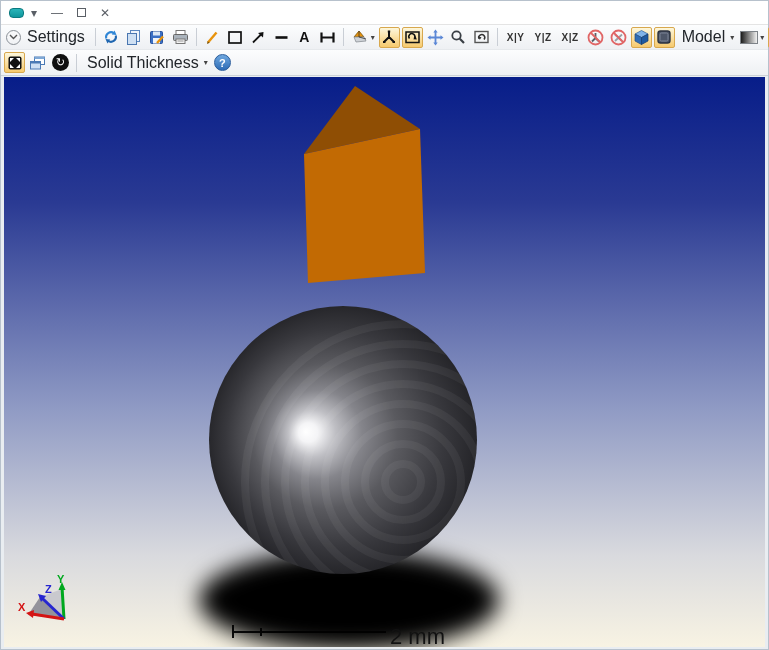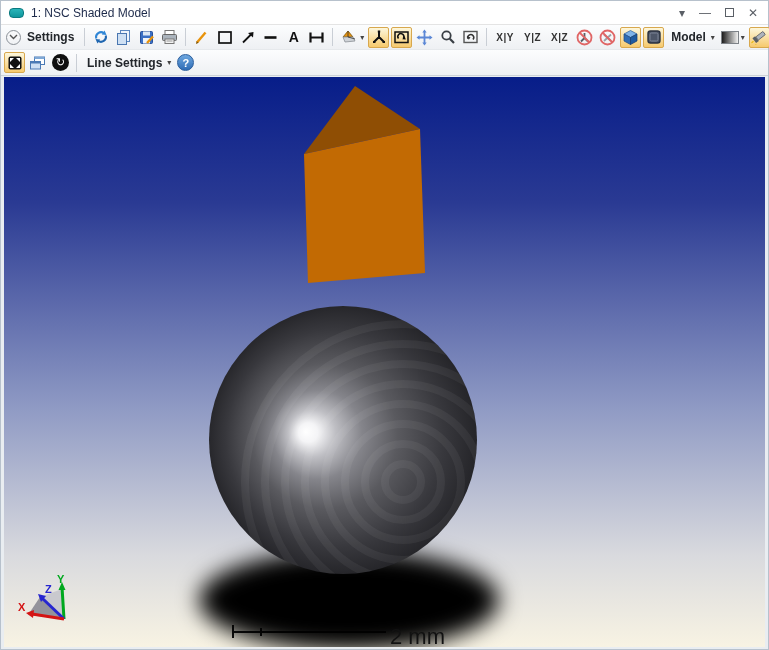--- a/index.html
+++ b/index.html
@@ -19,21 +19,21 @@
 
   
   .toolbar { display:flex; align-items:center; background:linear-gradient(#fcfdfe,#eef0f3);
              padding:0 3px; gap:2px; }
   .row1 { height:25px; border-bottom:1px solid #e6e9ec; }
   .row2 { height:26px; border-bottom:1px solid #ccd2d8; }
   .sep { width:1px; height:18px; background:#c9ced5; margin:0 3px; flex:0 0 auto; }
   .tb-btn { height:21px; min-width:21px; padding:0 1px; display:flex; align-items:center; justify-content:center;
             border:1px solid transparent; border-radius:2px; flex:0 0 auto; }
   .tb-btn.active { background:linear-gradient(#fdf7dc,#f6c96d); border-color:#d8a84e; }
-  .tb-label { font-size:12px; color:#22262b; padding:0 3px; white-space:nowrap;font-weight:bold; }
+  .tb-label { font-size:16px; color:#22262b; padding:0 3px; white-space:nowrap; }
   .caret { font-size:8px; color:#444; margin-left:2px; }
   .plane-btn { font-size:10px; color:#333; letter-spacing:0.5px; padding:0 3px; font-weight:bold; }
   .glyph-A { font-size:14px; font-weight:bold; color:#111; }
   .settings-circle { width:15px; height:15px; border:1px solid #8a9097; border-radius:50%;
                      display:flex; align-items:center; justify-content:center; margin-right:3px; }
   .grad-swatch { width:18px; height:13px; border:1px solid #7d8288;
                  background:linear-gradient(to right,#1c1c1c,#f2f2f2); }
   .help-circle { width:17px; height:17px; border-radius:50%; background:linear-gradient(#6fa8e0,#2e6cb5);
                  border:1px solid #2a5d9c; color:#fff; font-size:11px; font-weight:bold;
                  display:flex; align-items:center; justify-content:center; }
@@ -44,21 +44,20 @@
   .viewport { position:absolute; left:3px; top:76px; width:761px; height:570px; background:#071d89; }
   .viewport svg { display:block; }
 </style>
 </head>
 <body>
 
 <div class="window">
 
   <div class="titlebar">
     <span class="app-icon"></span>
-    <span class="title-text">1: NSC Shaded Model</span>
     <span class="win-controls">
       <span class="win-btn">▾</span>
       <span class="win-btn">—</span>
       <span class="maximize-box"></span>
       <span class="win-btn">✕</span>
     </span>
   </div>
 
   <div class="toolbar row1">
     <div class="tb-btn" style="min-width:66px">
@@ -250,21 +249,21 @@
         <rect x="5.5" y="2" width="10" height="2" fill="#7fa8d6"></rect>
         <rect x="1.5" y="6.5" width="10" height="7.5" fill="#cfe0f3" stroke="#4a7ab5"></rect>
         <rect x="1.5" y="6.5" width="10" height="2" fill="#4a7ab5"></rect>
       </svg>
     </div>
     <div class="tb-btn">
       <span class="reset-circle">↻</span>
     </div>
     <div class="sep"></div>
     <div class="tb-btn">
-      <span class="tb-label">Line Settings</span>
+      <span class="tb-label">Solid Thickness</span>
       <span class="caret">▾</span>
     </div>
     <div class="tb-btn">
       <span class="help-circle">?</span>
     </div>
   </div>
 
   <div class="viewport">
     <svg width="761" height="570" viewBox="0 0 761 570">
       <defs>

